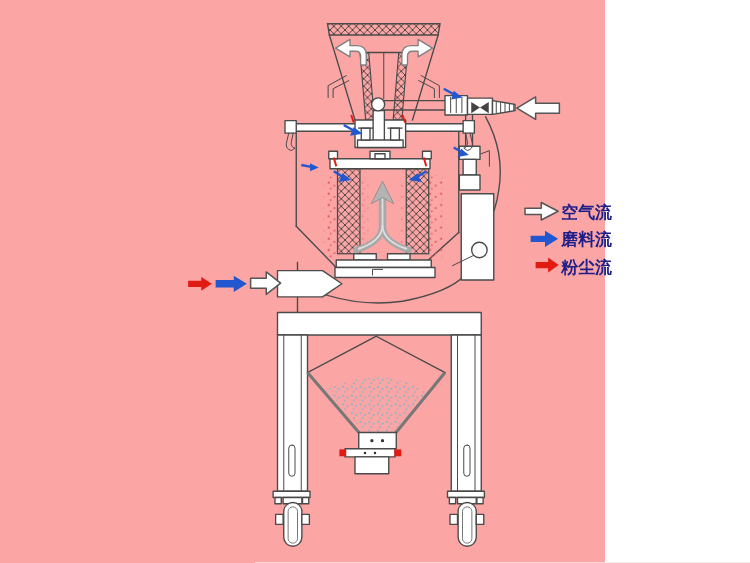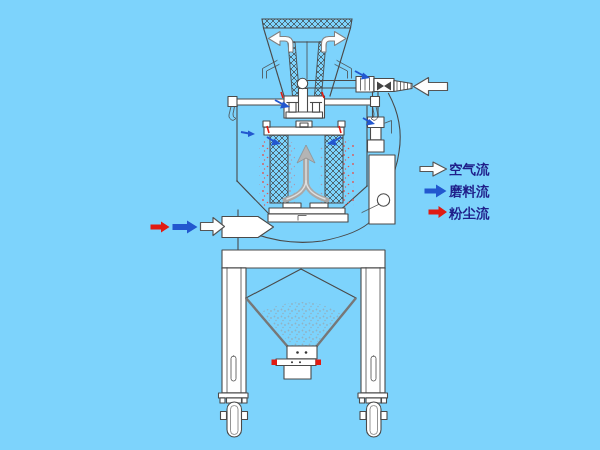--- a/index.html
+++ b/index.html
@@ -1,16 +1,16 @@
 <!DOCTYPE html>
 <html style="--line: #4a4a4a; --abrasive-flow: #2257cf; --dust-flow: #e11b12; --air-flow-fill: #ffffff; --legend-text: #1f1f8a; --media-stipple: #8fb3c6; --dust-speckle: #e05555; --background: #ffffff;"><head>
 <meta charset="utf-8">
 <style>
   html,body{margin:0;padding:0;background:#fff;}
-  #stage{position:relative;width:600px;height:450px;background:#7dd3fc;font-family:"DejaVu Sans","Liberation Sans",sans-serif;}
+  #stage{position:relative;width:484px;height:450px;background:#fca5a5;font-family:"DejaVu Sans","Liberation Sans",sans-serif;}
   svg{display:block}
   .ln{fill:none;stroke:var(--line,#4a4a4a);stroke-width:1.1;stroke-linejoin:round;stroke-linecap:square}
   .lnf{fill:#fff;stroke:var(--line,#4a4a4a);stroke-width:1.1;stroke-linejoin:round}
   .thin{stroke-width:.8}
   .thick{stroke-width:2.4;stroke:#777}
   .outline-arrow{fill:#fdfdfd;stroke:#555;stroke-width:1.2;stroke-linejoin:round}
   .curved-arrow{fill:#fdfdfd;stroke:#808080;stroke-width:1.05;stroke-linejoin:round}
   .legend-text{font-family:"DejaVu Sans","Liberation Sans",sans-serif;font-size:13.5px;font-weight:bold}
   .mini-blue{stroke:var(--abrasive-flow,#2257cf);stroke-width:2;fill:none}
   .mini-blue-head{fill:var(--abrasive-flow,#2257cf);stroke:none}

